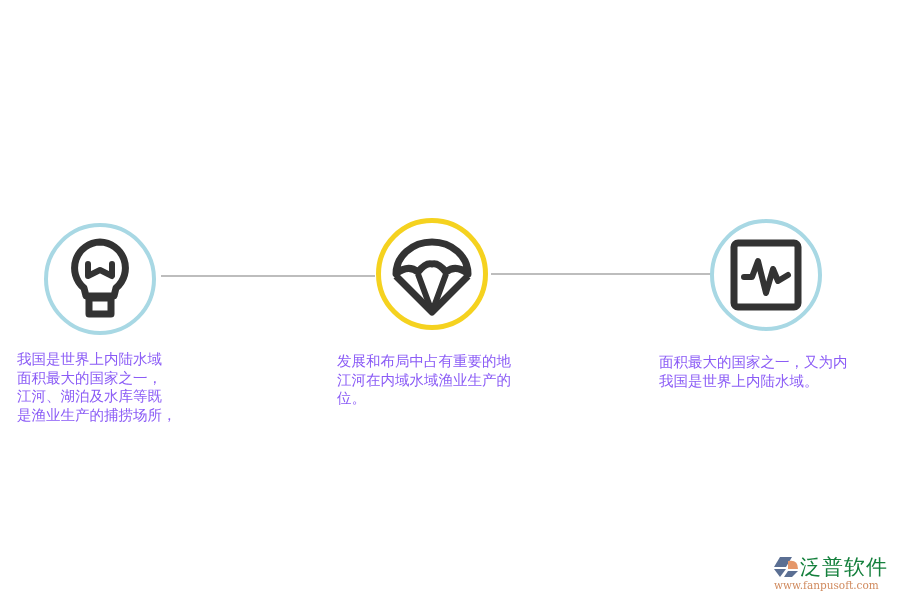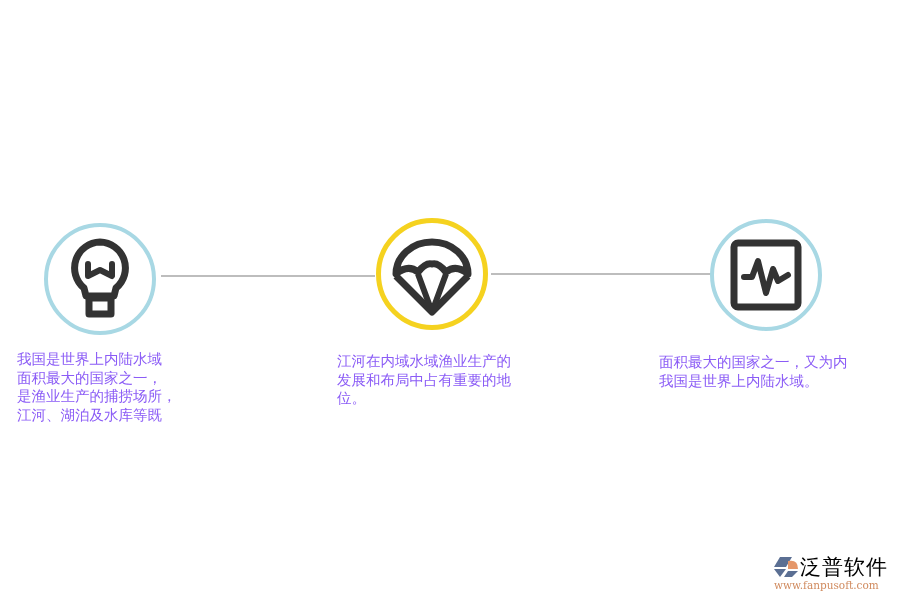--- a/index.html
+++ b/index.html
@@ -4,21 +4,21 @@
   <style>
     html, body { margin: 0; padding: 0; background: #ffffff; }
     body { width: 900px; height: 600px; position: relative; overflow: hidden;
            font-family: "DejaVu Sans", "Liberation Sans", sans-serif; }
     .connector { position: absolute; height: 2px; background: #bdbdbd; }
     .node { position: absolute; width: 112px; height: 112px; border-radius: 50%;
             box-sizing: border-box; background: #fff; display: flex; align-items: center; justify-content: center; }
     .node svg { display: block; }
     .desc { position: absolute; font-size: 14.5px; line-height: 18.5px; color: #8b5cf6; }
     .logo { position: absolute; left: 770px; top: 553px; width: 125px; height: 42px; }
-    .logo-name { position: absolute; left: 30px; top: 0; font-size: 21px; color: #000000; letter-spacing: 1px; white-space: nowrap; }
+    .logo-name { position: absolute; left: 30px; top: 0; font-size: 21px; color: #15803d; letter-spacing: 1px; white-space: nowrap; }
     .logo-url { position: absolute; left: 4px; top: 26px; font-family: "DejaVu Serif", "Liberation Serif", serif; font-size: 10.5px; color: #d08a5e; white-space: nowrap; }
   </style>
 </head>
 <body>
 
 <div class="connector" style="left:161px; top:275px; width:214px;"></div>
 <div class="connector" style="left:491px; top:273px; width:220px;"></div>
 
 <div class="node" style="left:44px; top:223px; border:4px solid #a8d8e4;">
   <span>
@@ -45,27 +45,27 @@
     <svg width="72" height="72" viewBox="0 0 72 72">
       <rect x="4" y="4" width="64" height="64" rx="4" fill="none" stroke="#333" stroke-width="7"></rect>
       <path d="M14 38 L22 38 L28 22 L36 54 L43 30 L48 42 L58 36" fill="none" stroke="#333" stroke-width="6" stroke-linecap="round" stroke-linejoin="round"></path>
     </svg>
   </span>
 </div>
 
 <div class="desc" style="left:17px; top:350px;">
   <div>我国是世界上内陆水域</div>
   <div>面积最大的国家之一，</div>
+  <div>江河、湖泊及水库等既</div>
   <div>是渔业生产的捕捞场所，</div>
-  <div>江河、湖泊及水库等既</div>
 </div>
 
 <div class="desc" style="left:337px; top:352px;">
+  <div>发展和布局中占有重要的地</div>
   <div>江河在内域水域渔业生产的</div>
-  <div>发展和布局中占有重要的地</div>
   <div>位。</div>
 </div>
 
 <div class="desc" style="left:659px; top:353px;">
   <div>面积最大的国家之一，又为内</div>
   <div>我国是世界上内陆水域。</div>
 </div>
 
 <div class="logo">
   <span style="position:absolute; left:2px; top:2px;">

